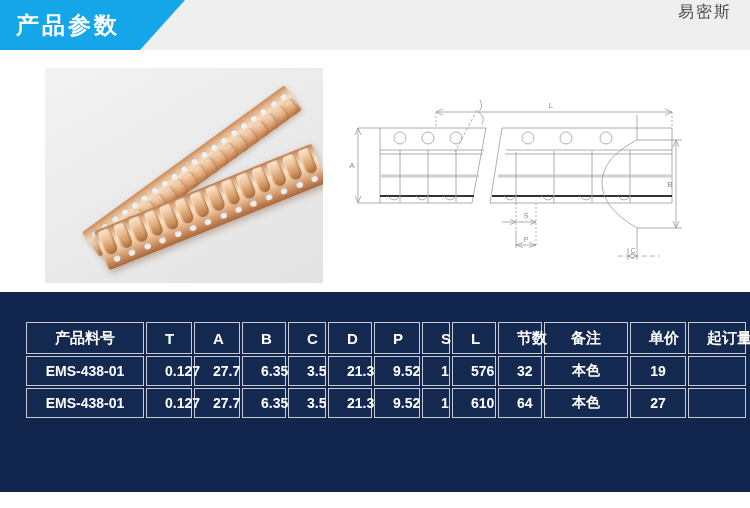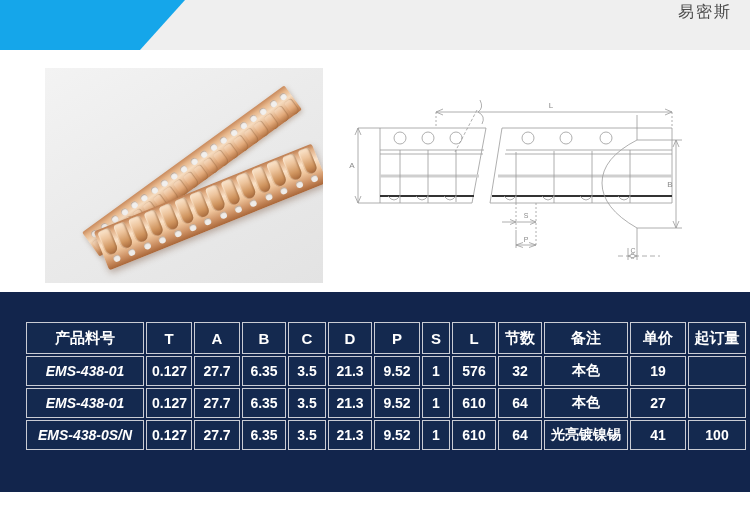--- a/index.html
+++ b/index.html
@@ -113,45 +113,46 @@
     table-layout:fixed;
   }
   table.spec td, table.spec th {
     background:#14294f;
     border:1px solid #c9ccd4;
     color:#ffffff;
     text-align:center;
     height:30px;
     font-size:14px;
     font-weight:bold;
-    padding:0 5px;
+    padding:0 18px;
     white-space:nowrap;
     overflow:visible;
   }
   table.spec thead th { font-size:15px; height:32px; }
   .c-part  { width:118px; }
   .c-t     { width:46px; }
   .c-a     { width:46px; }
   .c-b     { width:44px; }
   .c-c     { width:38px; }
   .c-d     { width:44px; }
   .c-p     { width:46px; }
   .c-s     { width:28px; }
   .c-l     { width:44px; }
   .c-node  { width:44px; }
   .c-note  { width:84px; }
   .c-price { width:56px; }
   .c-moq   { width:58px; }
-  td.left  { text-align:left; padding-left:6px;font-style:italic; }
+  td.left  { text-align:left; padding-left:6px; }
 </style>
 </head>
 <body>
 
 <div class="header">
   <div class="banner"></div>
+  <div class="banner-text">产品参数</div>
   <div class="brand">易密斯</div>
 </div>
 
 <div class="photo">
   <div class="strip strip-back">
     <div class="holes">
       <i></i>
         <i></i>
         <i></i>
         <i></i>
@@ -380,30 +381,15 @@
         <td>3.5</td>
         <td>21.3</td>
         <td>9.52</td>
         <td>1</td>
         <td>610</td>
         <td>64</td>
         <td>本色</td>
         <td>27</td>
         <td></td>
       </tr>
-      <tr>
-        <td class="left">EMS-438-0S/N</td>
-        <td>0.127</td>
-        <td>27.7</td>
-        <td>6.35</td>
-        <td>3.5</td>
-        <td>21.3</td>
-        <td>9.52</td>
-        <td>1</td>
-        <td>610</td>
-        <td>64</td>
-        <td>光亮镀镍锡</td>
-        <td>41</td>
-        <td>100</td>
-      </tr>
     </tbody>
   </table>
 </div>
 
 </body></html>

